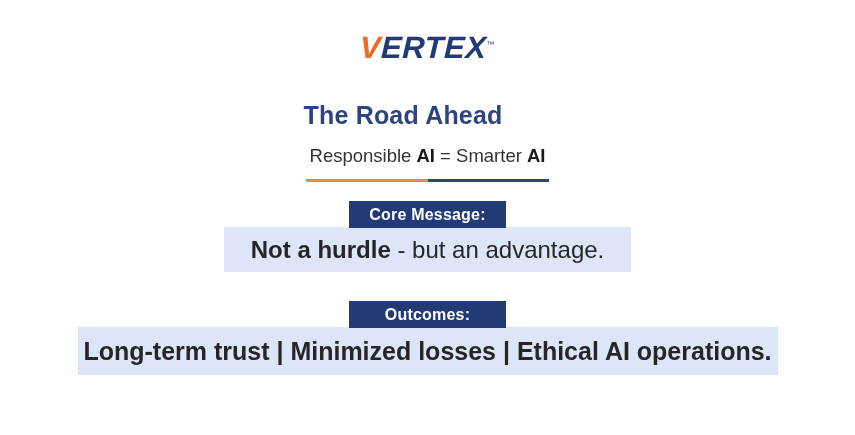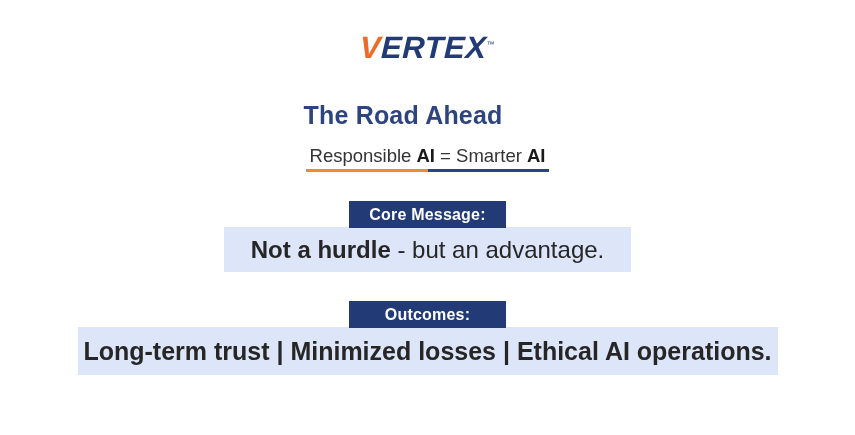--- a/index.html
+++ b/index.html
@@ -84,21 +84,21 @@
     left: 0;
     width: 855px;
     text-align: center;
   }
   .subtitle {
     display: inline-block;
     position: relative;
     font-size: 18.5px;
     color: #333333;
     white-space: nowrap;
-    padding: 0 4px 5px 4px;
+    padding: 0 4px 15px 4px;
   }
   .subtitle .strong {
     font-weight: bold;
     color: #1a1a1a;
   }
   .subtitle-rule {
     position: absolute;
     left: 0;
     bottom: 0;
     width: 100%;

